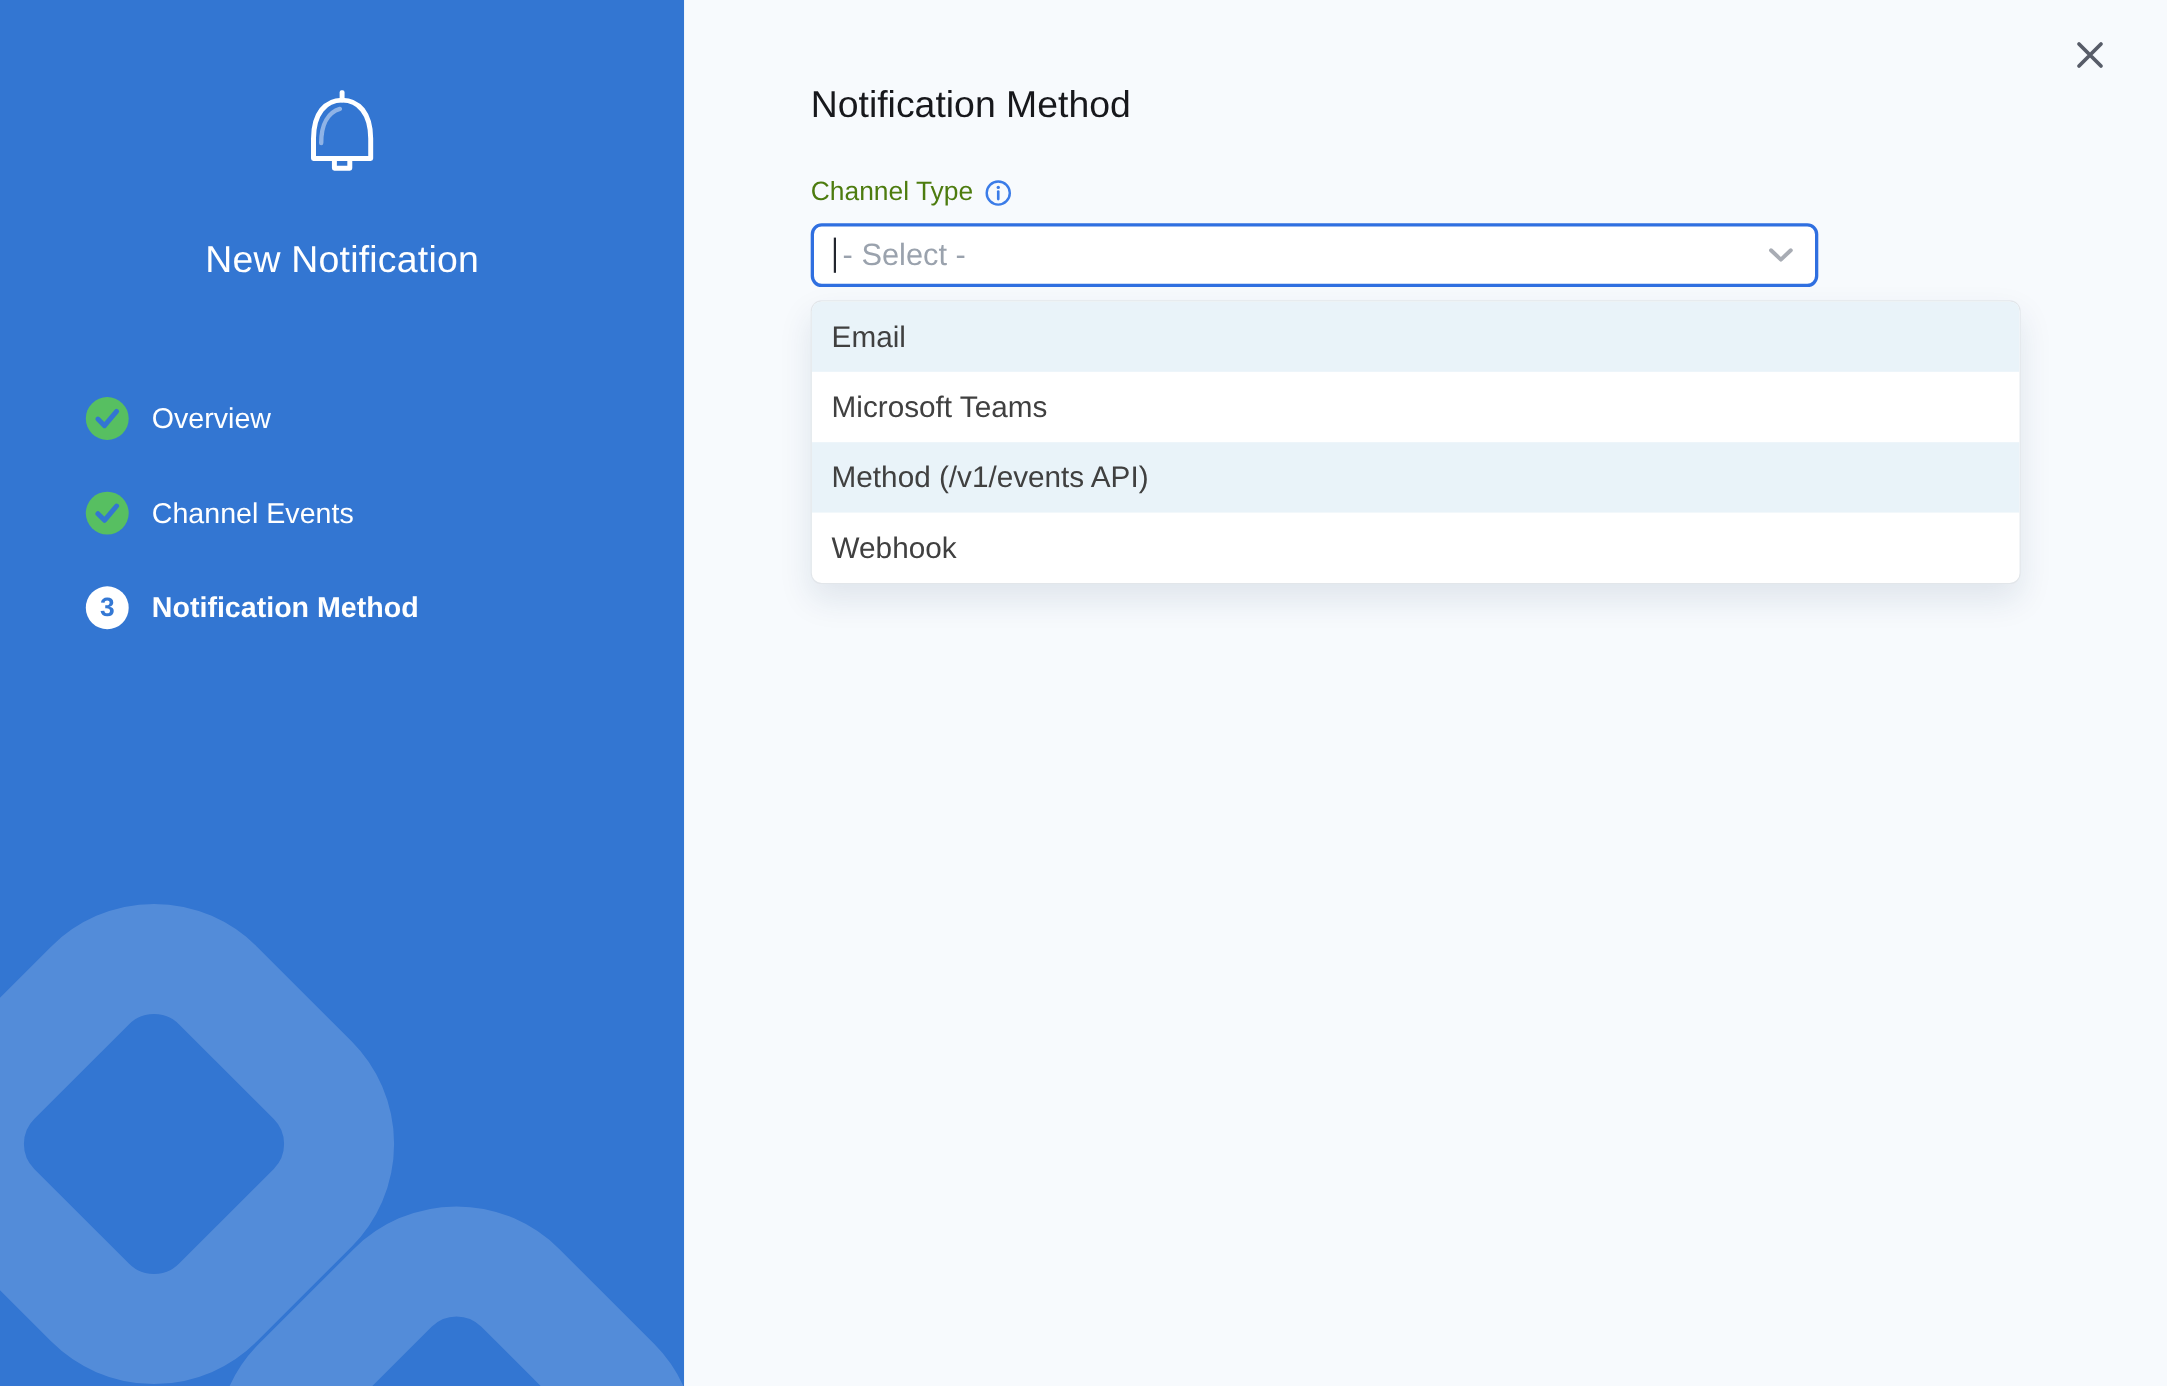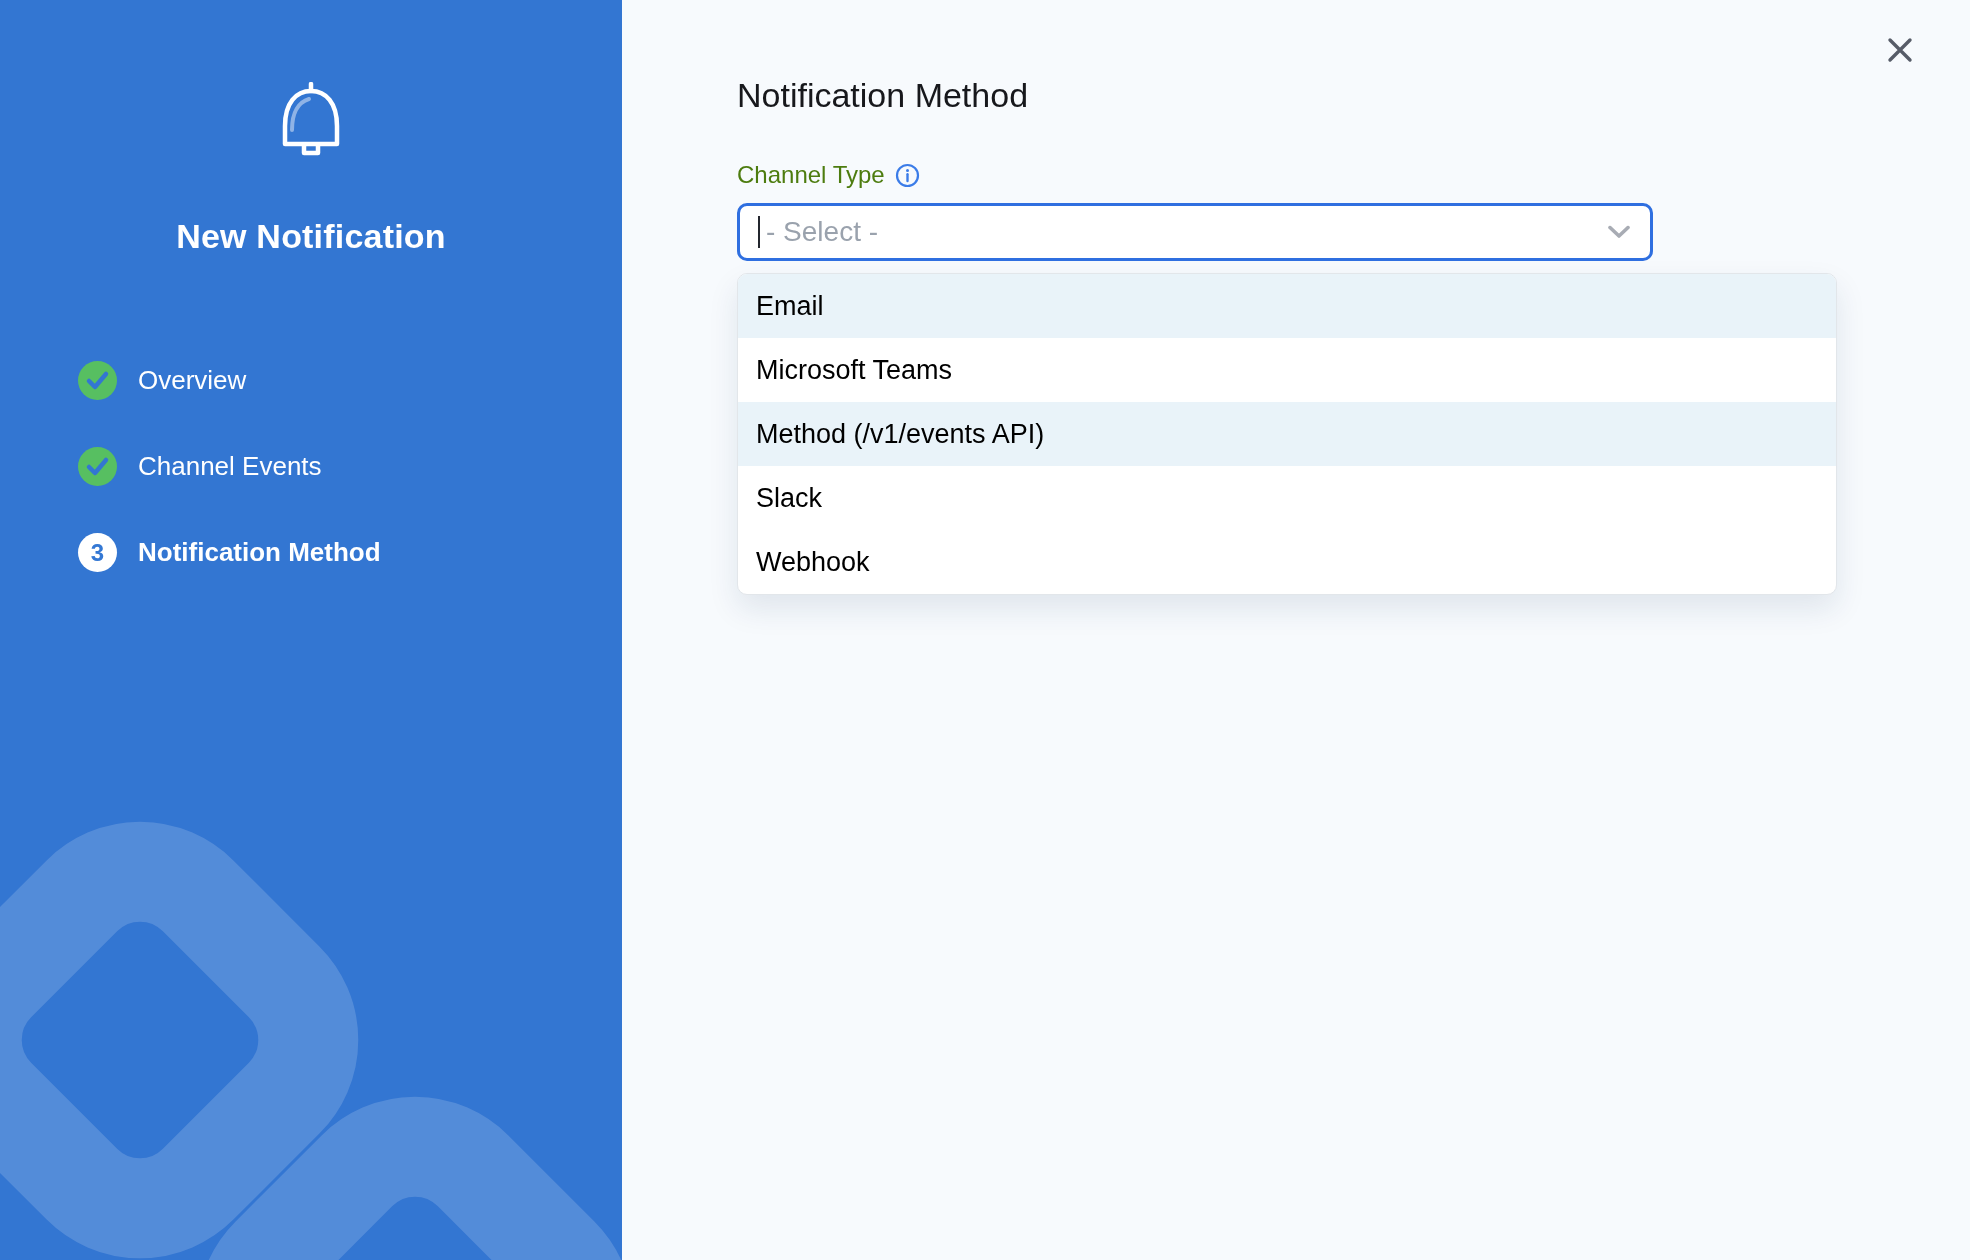--- a/index.html
+++ b/index.html
@@ -10,41 +10,41 @@
     --option-highlight:#e9f3f9;
   }
   *{box-sizing:border-box;}
   html,body{margin:0;padding:0;}
   body{font-family:"Liberation Sans","DejaVu Sans",sans-serif;}
   .page{width:1970px;height:1260px;display:flex;overflow:hidden;position:relative;background:var(--panel-bg);}
 
   
   .sidebar{width:622px;height:100%;background:var(--sidebar-bg);position:relative;overflow:hidden;color:#fff;flex:0 0 622px;}
   .bell-wrap{margin-top:82px;display:flex;justify-content:center;position:relative;z-index:2;}
-  .sidebar-title{margin-top:55px;text-align:center;font-size:34px;font-weight:bold;letter-spacing:.2px;position:relative;z-index:2;}
+  .sidebar-title{margin-top:55px;text-align:center;font-size:34px;font-weight:normal;letter-spacing:.2px;position:relative;z-index:2;}
   .steps{margin-top:105px;padding-left:78px;display:flex;flex-direction:column;gap:47px;position:relative;z-index:2;}
   .step{display:flex;align-items:center;gap:21px;font-size:26px;color:#fff;}
   .step-indicator{width:39px;height:39px;border-radius:50%;display:flex;align-items:center;justify-content:center;flex:0 0 39px;}
   .step-indicator.done{background:var(--success-green);}
   .step-indicator.current{background:#fff;color:#3478d4;font-size:24px;font-weight:bold;}
   .step.current .step-label{font-weight:bold;}
   .watermark{position:absolute;left:-95px;top:790px;z-index:1;pointer-events:none;}
 
   
   .panel{flex:1;position:relative;background:var(--panel-bg);}
   .close-btn{position:absolute;top:34px;right:54px;width:32px;height:32px;display:flex;align-items:center;justify-content:center;cursor:pointer;background:none;border:none;padding:0;}
   .content{padding:76px 0 0 115px;}
   .panel-heading{margin:0;font-size:34px;font-weight:500;color:#17181c;line-height:39px;}
   .field-label-row{margin-top:46px;display:flex;align-items:center;gap:10px;font-size:24px;color:#4d7c0f;line-height:28px;}
   .select-box{margin-top:14px;width:916px;height:58px;background:#fff;border:3px solid var(--accent-blue);border-radius:10px;display:flex;align-items:center;padding:0 18px;position:relative;cursor:text;}
   .text-caret{width:2px;height:32px;background:#23262e;margin-right:6px;}
   .select-placeholder{font-size:28px;color:#9aa2ad;}
   .chevron{position:absolute;right:20px;top:50%;transform:translateY(-50%);display:flex;}
   .dropdown{margin-top:12px;width:1100px;background:#fff;border:1px solid #e2e6ea;border-radius:10px;box-shadow:0 14px 30px rgba(20,45,90,.10);overflow:hidden;}
-  .option-row{height:64px;display:flex;align-items:center;padding:0 18px;font-size:27px;color:#000000;cursor:pointer;}
+  .option-row{height:64px;display:flex;align-items:center;padding:0 18px;font-size:27px;color:#404040;cursor:pointer;}
   .option-row.tinted{background:var(--option-highlight);}
 </style>
 </head>
 <body>
 
 <div class="page">
 
   <aside class="sidebar">
     <div class="bell-wrap">
       <svg width="72" height="80" viewBox="0 0 72 80" fill="none">
@@ -116,18 +116,17 @@
           <svg width="22" height="13" viewBox="0 0 22 13" fill="none">
             <polyline points="2,2 11,10.5 20,2" stroke="#a8acb4" stroke-width="3.6" stroke-linecap="round" stroke-linejoin="round"></polyline>
           </svg>
         </span>
       </div>
 
       <div class="dropdown">
         <div class="option-row tinted">Email</div>
         <div class="option-row">Microsoft Teams</div>
         <div class="option-row tinted">Method (/v1/events API)</div>
-        <div class="option-row">Slack</div>
         <div class="option-row">Webhook</div>
       </div>
     </div>
   </main>
 </div>
 
 </body></html>

